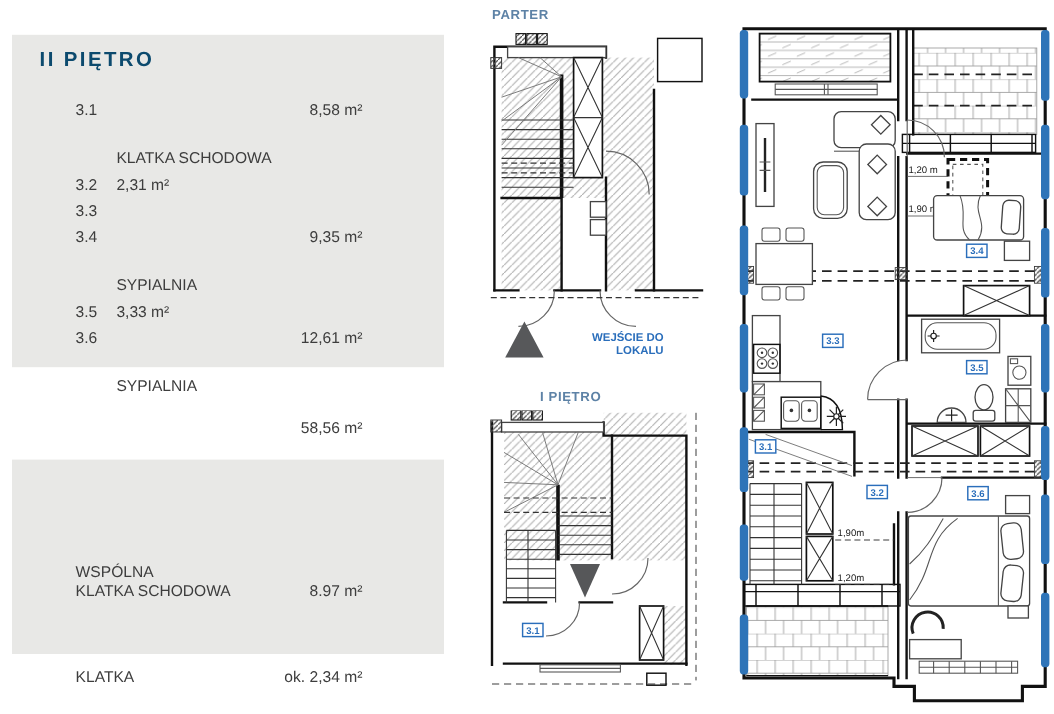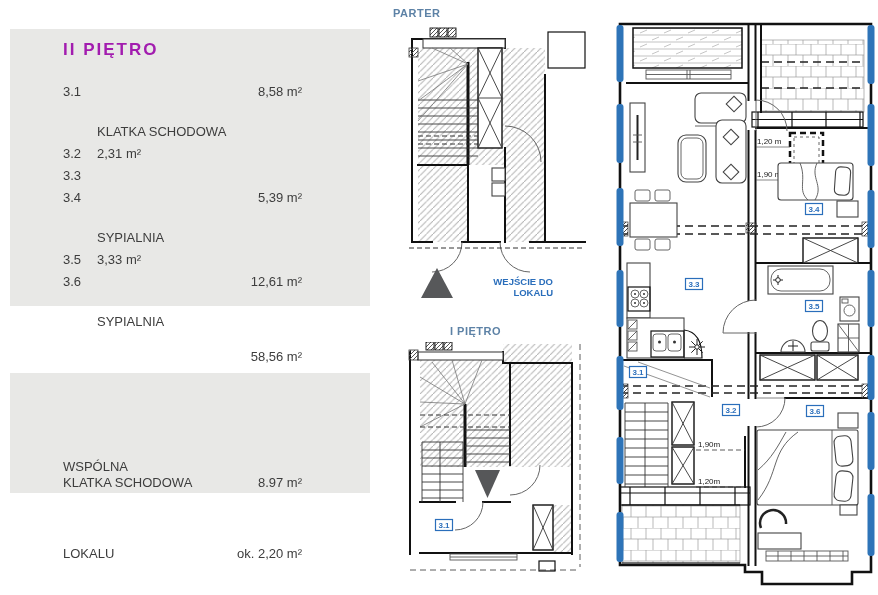--- a/index.html
+++ b/index.html
@@ -1,34 +1,34 @@
 <!DOCTYPE html>
 <html><head>
 <meta charset="utf-8">
 <style>
   html,body{margin:0;padding:0;background:#fff;}
   #canvas{position:relative;width:878px;height:595px;background:#ffffff;overflow:hidden;
           font-family:"Liberation Sans","DejaVu Sans",sans-serif;color:#3d3d3d;}
   .panel{position:absolute;left:10px;width:360px;background:#e8e8e6;}
   #legend-panel{top:29px;height:277px;}
-  #common-panel{top:373px;height:120px;}
-  .panel-title{margin:0;padding:11px 0 0 53px;font-size:17px;font-weight:bold;
-               letter-spacing:2px;color:#a21caf;}
+  #common-panel{top:383px;height:162px;}
+  .panel-title{margin:0;padding:11px 0 0 23px;font-size:17px;font-weight:bold;
+               letter-spacing:2px;color:#0c4a6e;}
   .rows{position:absolute;left:53px;right:68px;top:52px;font-size:13px;}
   .lrow{display:flex;line-height:22px;}
   .no{width:34px;flex:none;}
   .nm{flex:1;white-space:nowrap;margin-top:40px;}
   .ar{flex:none;text-align:center;white-space:nowrap;}
   .lrow.total{margin-top:13px;font-weight:normal;}
   #common-panel .rows{top:46px;}
   .crow{display:flex;align-items:flex-end;line-height:16px;}
   .crow .nm2 div{white-space:nowrap;}
   .crow + .crow{margin-top:15px;}
   .plan-title{position:absolute;font-size:11px;font-weight:bold;letter-spacing:.5px;color:#5d82a6;}
-  #parter-title{left:393px;top:7px;}
+  #parter-title{left:410px;top:7px;}
   #ipietro-title{left:410px;top:325px;padding-left:40px;}
   #entrance-label{position:absolute;left:455px;top:277px;width:98px;text-align:right;
                   font-size:9.5px;font-weight:bold;line-height:10.5px;color:#2a6ebb;}
   #entrance-triangle{position:absolute;left:421px;top:268px;width:0;height:0;
                      border-left:16px solid transparent;border-right:16px solid transparent;
                      border-bottom:30px solid #57585a;}
   svg{position:absolute;}
   .w{stroke:#111;stroke-width:2;fill:none;stroke-linecap:square;}
   .wo{stroke:#111;stroke-width:2.6;fill:none;}
   .w1{stroke:#111;stroke-width:1.2;fill:none;}
@@ -66,21 +66,21 @@
         <span class="no">3.2</span>
         <span class="ar">2,31 m²</span>
       </div>
       <div class="lrow">
         <span class="no">3.3</span>
         <span class="ar"></span>
       </div>
       <div class="lrow">
         <span class="no">3.4</span>
         <span class="nm">SYPIALNIA</span>
-        <span class="ar">5,39 m²</span>
+        <span class="ar">9,35 m²</span>
       </div>
       <div class="lrow">
         <span class="no">3.5</span>
         <span class="ar">3,33 m²</span>
       </div>
       <div class="lrow">
         <span class="no">3.6</span>
         <span class="nm">SYPIALNIA</span>
         <span class="ar">12,61 m²</span>
       </div>
@@ -95,23 +95,23 @@
     <div class="rows">
       <div class="crow">
         <span class="nm nm2">
           <div>WSPÓLNA</div>
           <div>KLATKA SCHODOWA</div>
         </span>
         <span class="ar">8.97 m²</span>
       </div>
       <div class="crow">
         <span class="nm nm2">
-          <div>LOKALU</div>
+          <div>KLATKA</div>
         </span>
-        <span class="ar">ok. 2,20 m²</span>
+        <span class="ar">ok. 2,34 m²</span>
       </div>
     </div>
   </section>
 
   <div class="plan-title" id="parter-title">PARTER</div>
   <svg style="left:407px;top:26px" width="180" height="248" viewBox="0 0 180 248">
     <defs>
       <pattern id="ph1" patternUnits="userSpaceOnUse" width="6.5" height="6.5">
         <path d="M0,6.5 L6.5,0" stroke="#b2b2b2" stroke-width="1"></path>
       </pattern>

